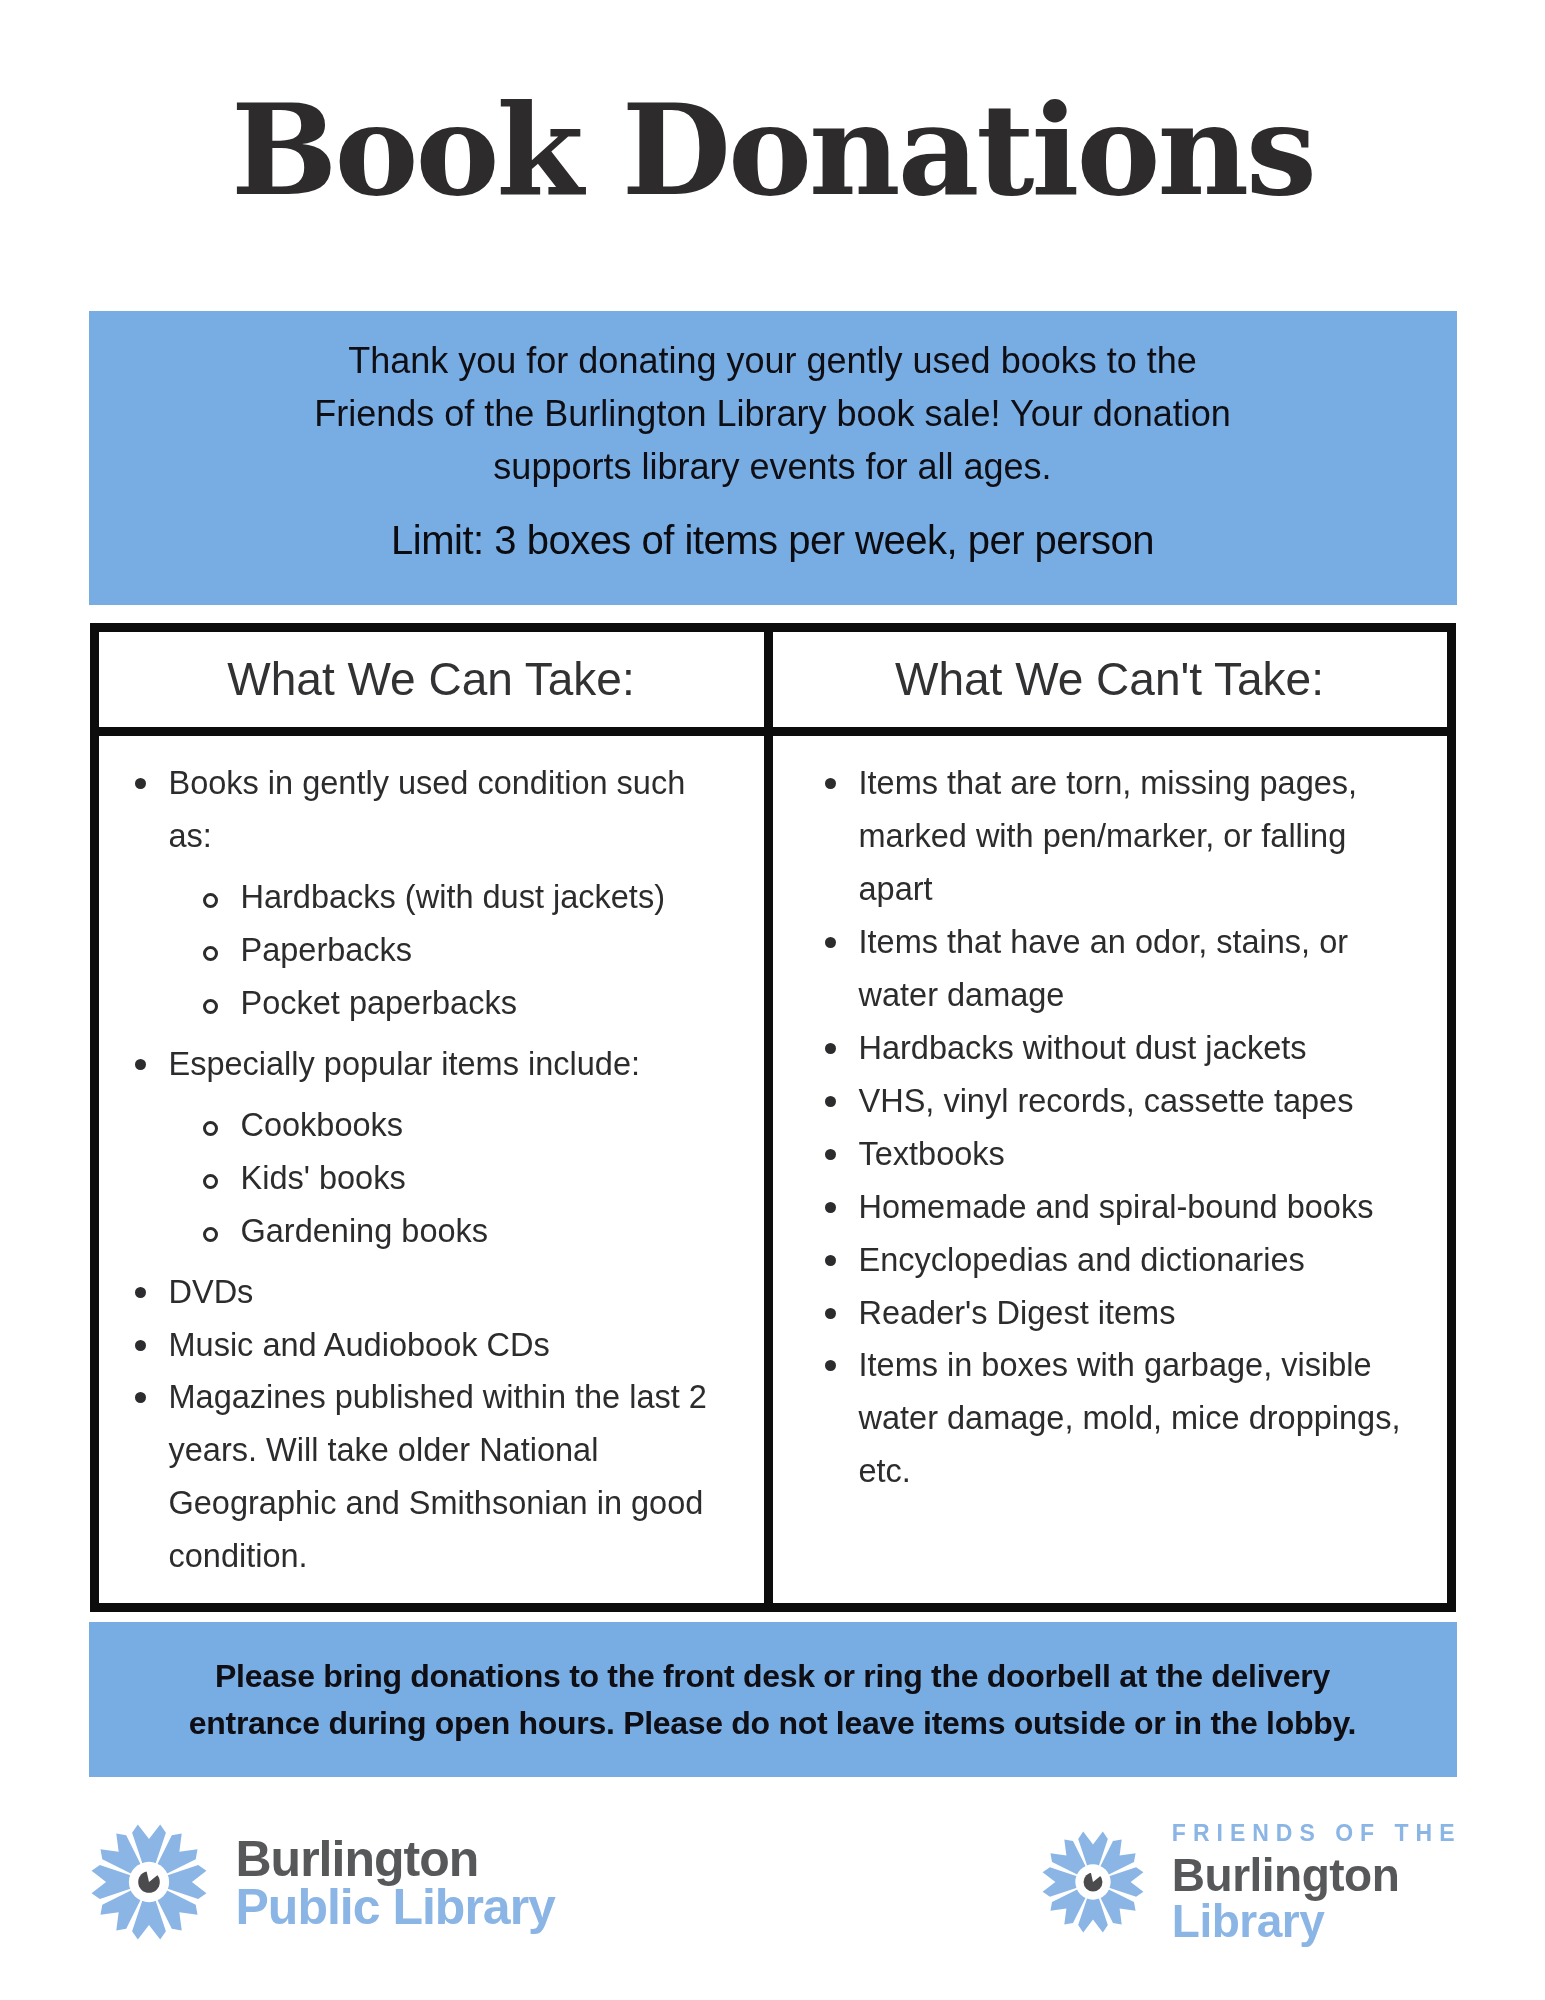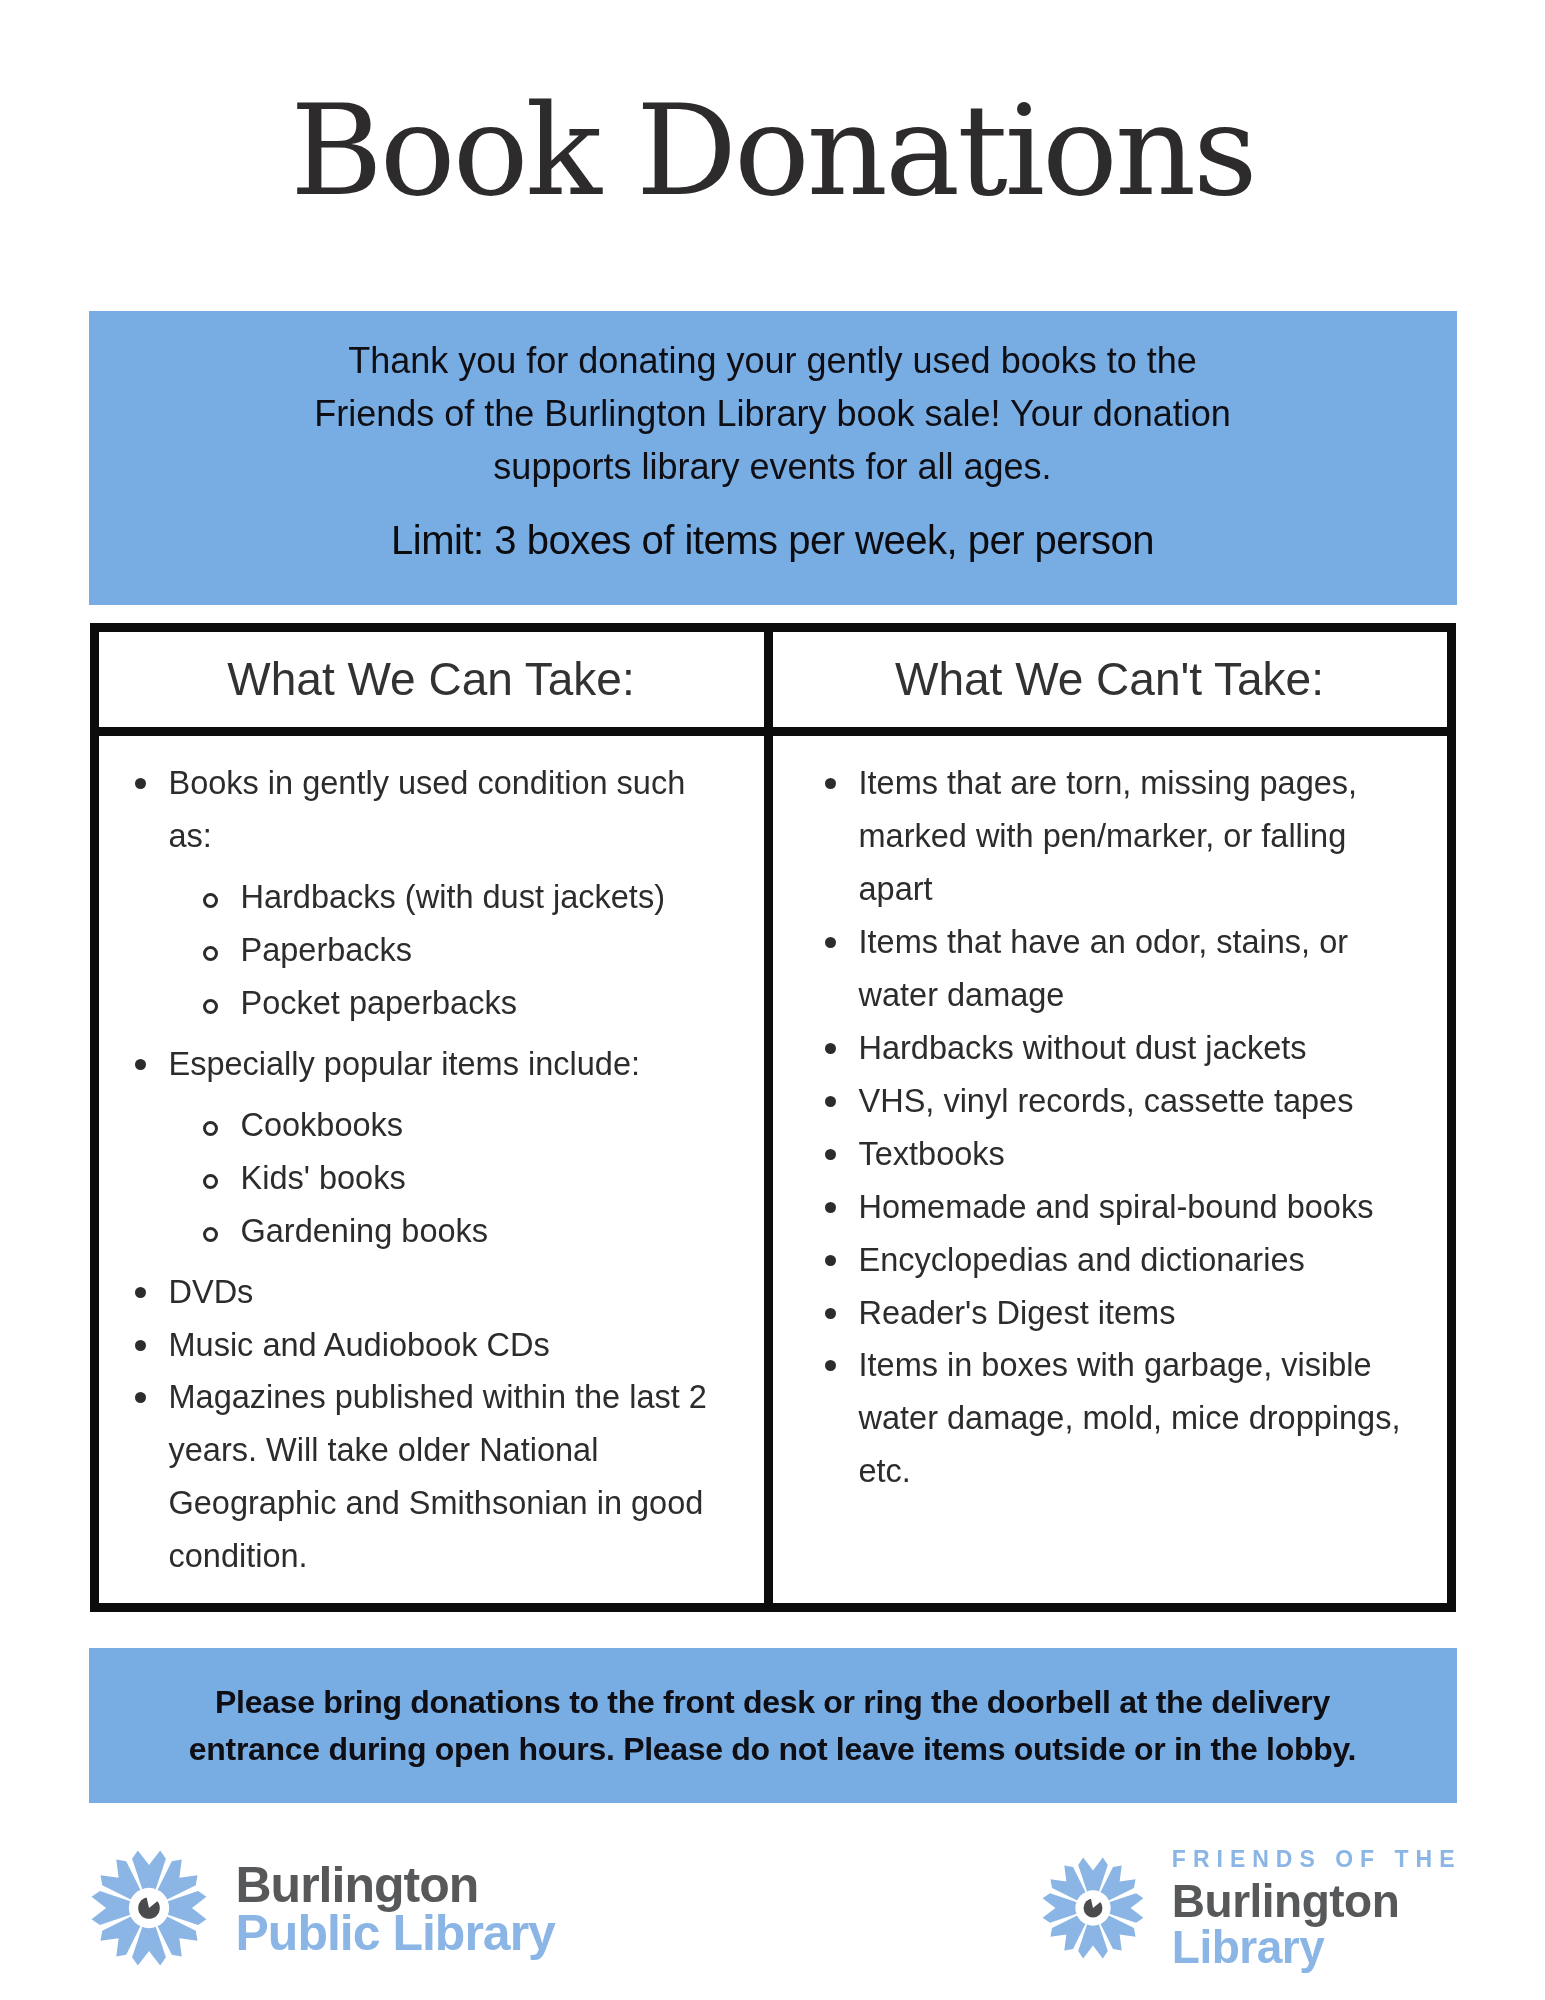--- a/index.html
+++ b/index.html
@@ -9,21 +9,21 @@
     background:#ffffff;
     overflow:hidden;
     font-family:"Liberation Sans",sans-serif;
     color:var(--ink,#2c2c2e);
   }
   
   .title{
     margin:80px 0 0 0;
     text-align:center;
     font-family:"DejaVu Serif",serif;
-    font-weight:400;
+    font-weight:700;
     font-size:126px;
     line-height:1.12;
     letter-spacing:-3px;
     color:#2d2b2c;
   }
   
   .banner{
     width:1368px;
     margin:0 auto;
     background:var(--banner-blue,#78ade3);
@@ -76,21 +76,21 @@
     background:#2c2c2e;
   }
   ul.sub{list-style:none;margin:8px;padding:0;}
   ul.sub>li{position:relative;padding-left:64px;white-space:nowrap;}
   ul.sub>li::before{
     content:"";position:absolute;left:26px;top:22px;
     width:9px;height:9px;border-radius:50%;
     border:3.5px solid #2c2c2e;background:transparent;box-sizing:content-box;
   }
   
-  .banner--footer{margin-top:36px;padding:31px 20px;}
+  .banner--footer{margin-top:10px;padding:31px 20px;}
   .footer-text{
     margin:0 auto;
     font-size:32px;
     font-weight:700;
     letter-spacing:-0.3px;
     line-height:1.45;
     color:#0e0e14;
     white-space:pre-line;
   }
   

